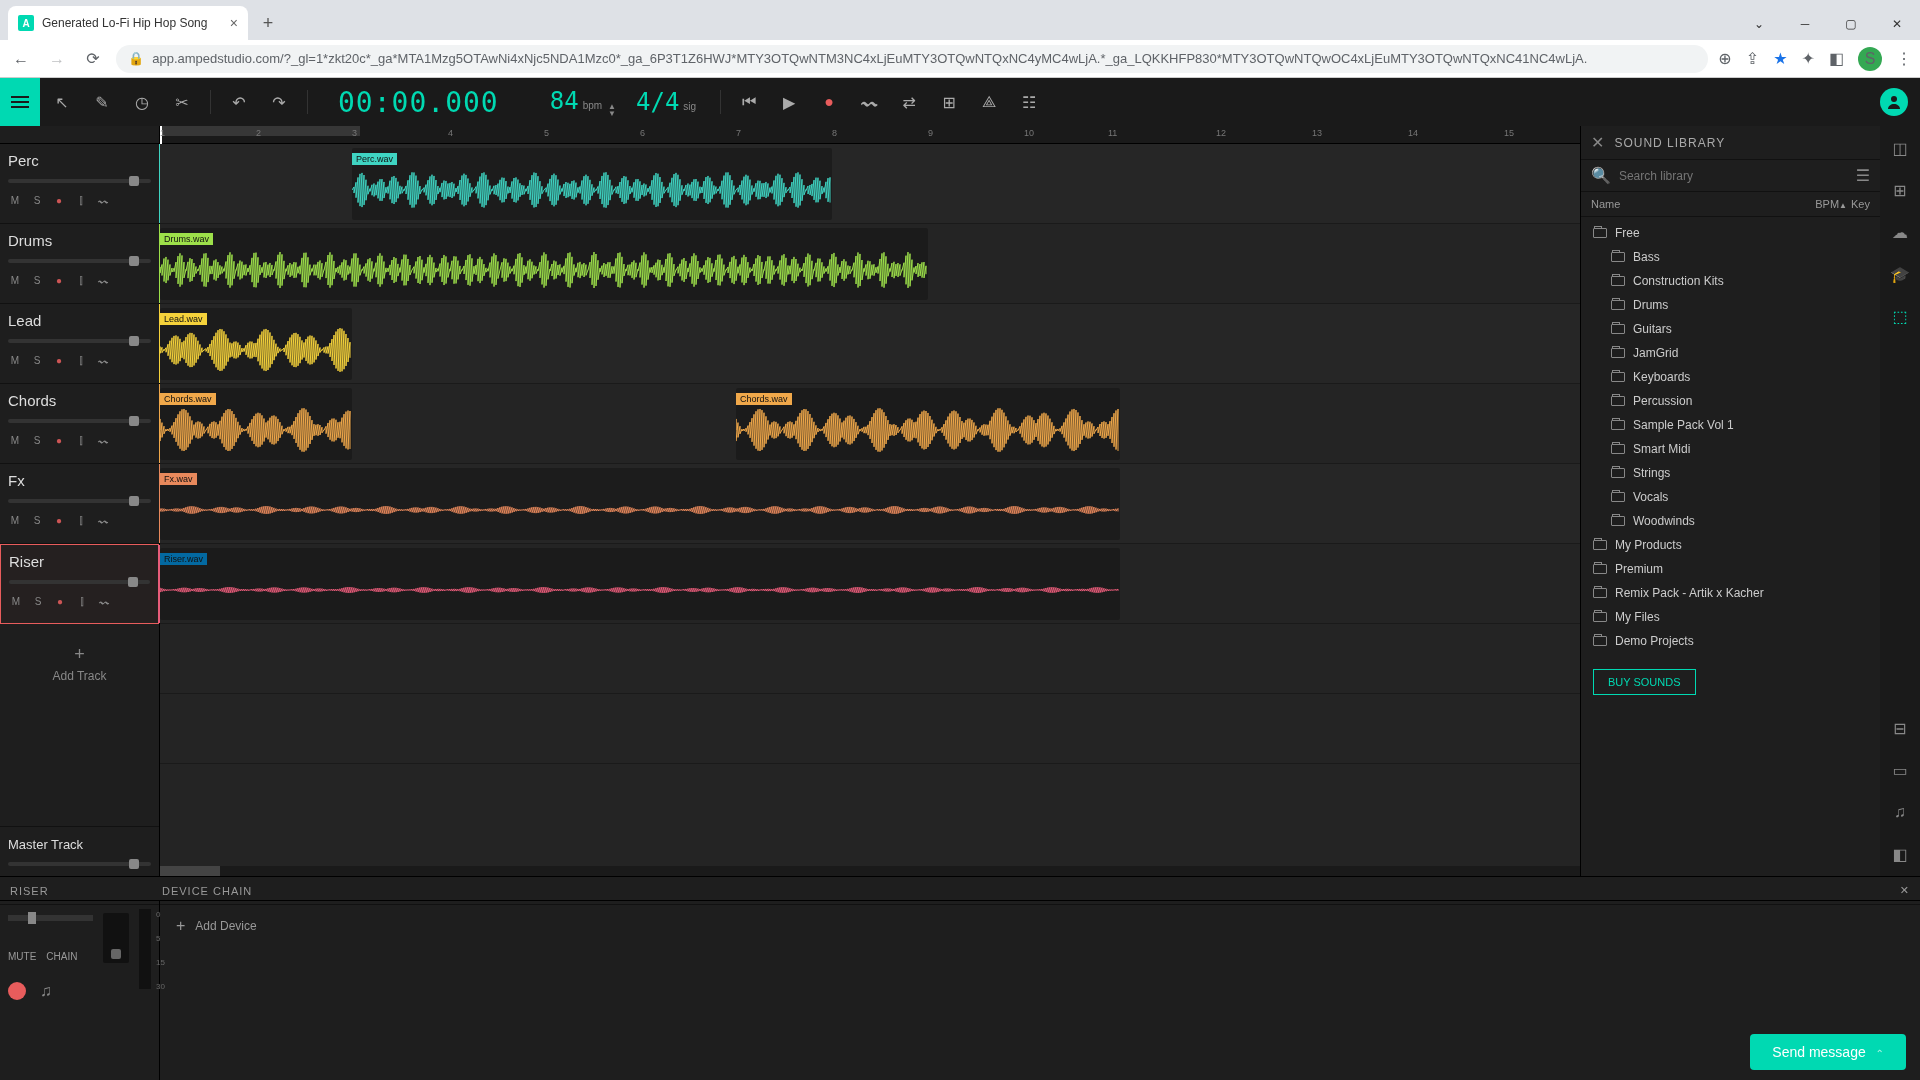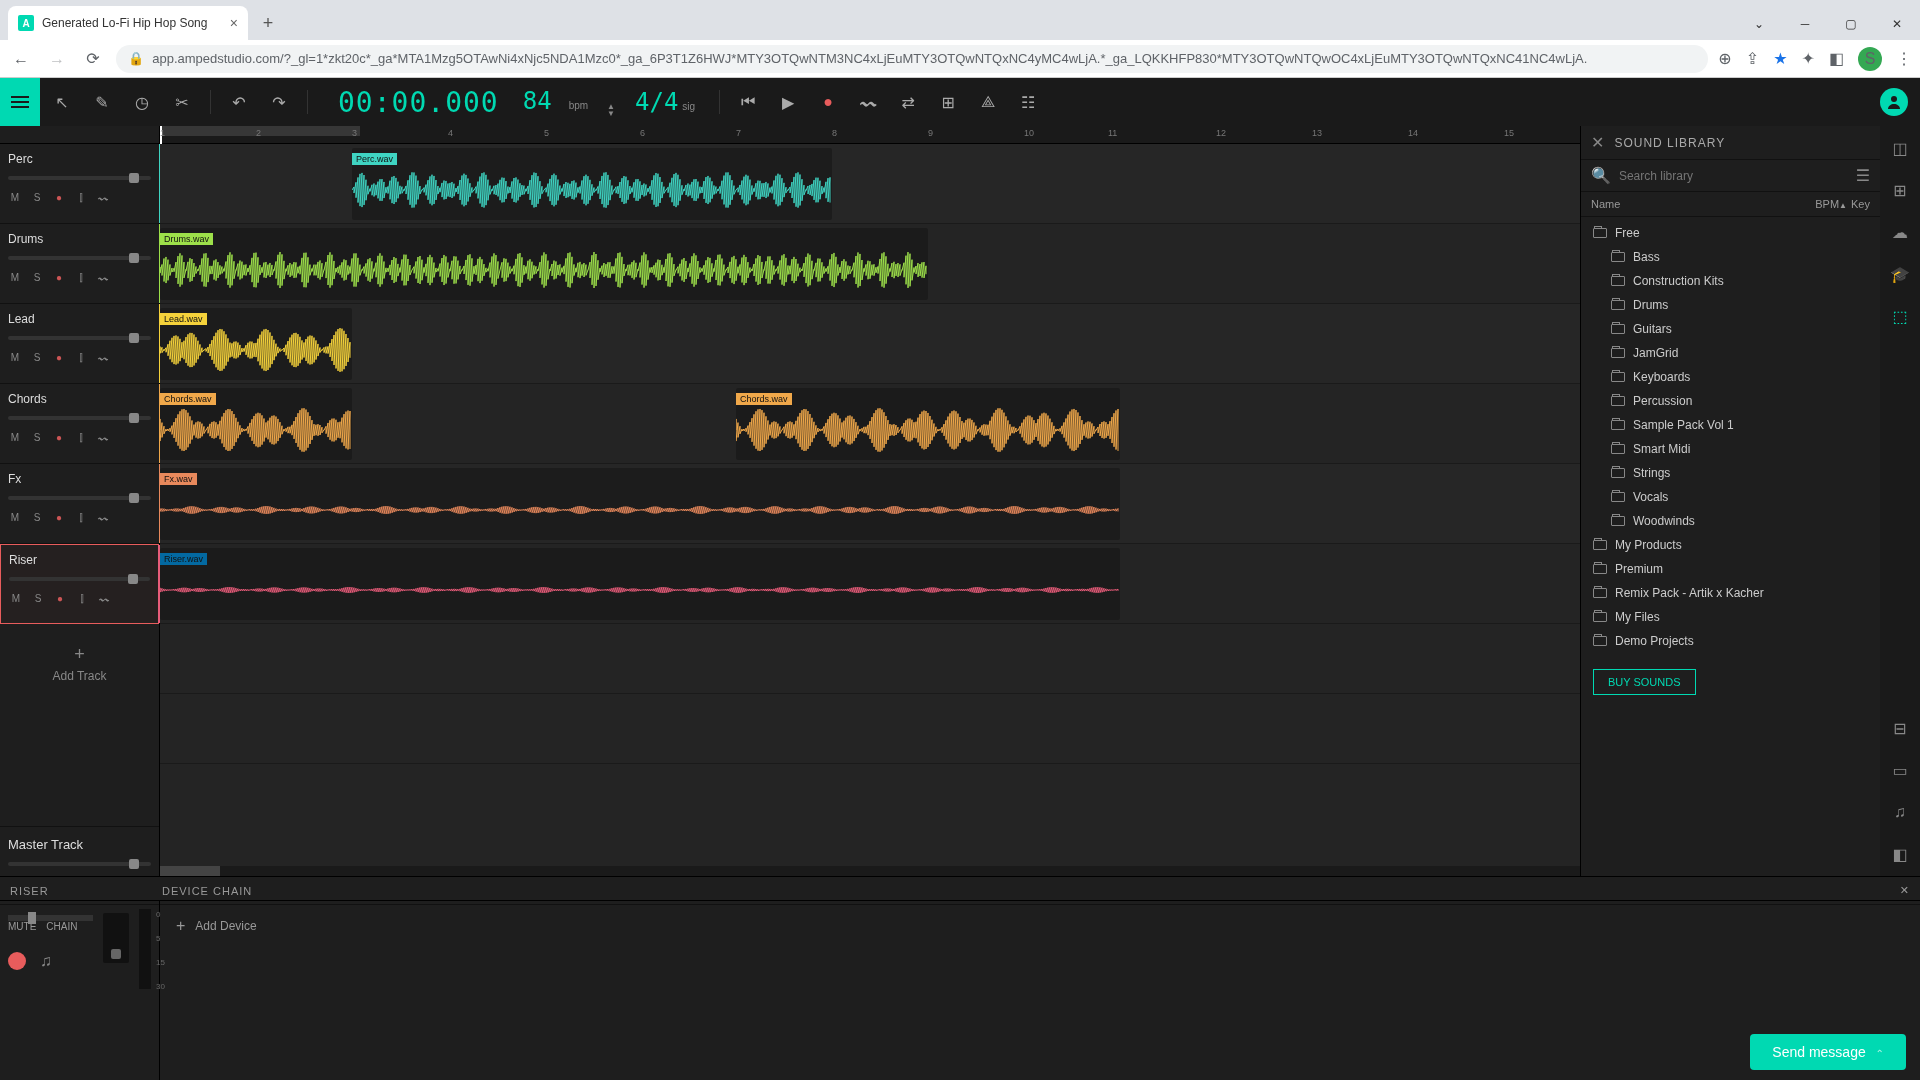--- a/index.html
+++ b/index.html
@@ -23,21 +23,21 @@
 .avatar-circle { width:24px;height:24px;border-radius:50%;background:#34a853;color:#fff;display:flex;align-items:center;justify-content:center;font-size:12px;}
 
 
 .app-toolbar { background: #1a1a1a; height: 48px; display: flex; align-items: center; padding: 0 0; gap: 4px; }
 .menu-btn { width: 40px; height: 48px; background: #00d9b2; display: flex; align-items: center; justify-content: center; }
 .hamburger { width:18px; display:flex; flex-direction:column; gap:3px;}
 .hamburger span { height:2px; background:#1a1a1a; }
 .tool-btn { width: 36px; height: 36px; display: flex; align-items: center; justify-content: center; color: #aaa; font-size: 16px; }
 .tool-sep { width:1px; height:24px; background:#333; margin: 0 6px;}
 .time-display { font-family: "Consolas", monospace; font-size: 28px; color: #00d9b2; letter-spacing: 1px; margin: 0 20px; font-weight:300;}
-.bpm-display { display:flex; align-items:baseline; gap:17px; margin-right: 16px;}
+.bpm-display { display:flex; align-items:baseline; gap:4px; margin-right: 16px; margin-left: 27px;}
 .bpm-val { font-size: 24px; color:#00d9b2; font-family:"Consolas",monospace;font-weight:300;}
 .bpm-lbl { font-size: 10px; color:#888;}
 .bpm-arrows { display:flex; flex-direction:column; color:#888; font-size:8px; line-height:7px; margin-left:2px;}
 .sig-display { display:flex; align-items:baseline; gap:4px; margin-right:14px;}
 .sig-val { font-size:24px; color:#00d9b2; font-family:"Consolas",monospace;font-weight:300;}
 .sig-lbl { font-size:10px; color:#888;}
 .user-btn { margin-left:auto; width:28px; height:28px; border-radius:50%; background:#00d9b2; display:flex;align-items:center;justify-content:center; margin-right:12px;}
 
 
 .main-area { display: flex; height: calc(1080px - 40px - 38px - 48px - 180px - 24px); }
@@ -50,21 +50,21 @@
 
 
 .ruler { height: 18px; background: #1a1a1a; border-bottom:1px solid #000; position:relative; font-size:9px; color:#777;}
 .ruler .mark { position:absolute; top:2px; }
 .ruler .playhead { position:absolute; left:0; top:0; width:2px; height:18px; background:#fff;}
 .loop-region {position:absolute; top:0; height:10px; background:#444; opacity:.7;}
 
 
 .track-header { height: 80px; border-bottom: 1px solid #111; padding: 8px 8px 4px 8px; position:relative;}
 .track-header.selected { border:1px solid #e85c5c; background:#252020;}
-.track-name { font-size: 12px; color:#ddd; font-weight:500;}
+.track-name { font-size: 15px; color:#ddd; font-weight:500;}
 .track-slider { margin-top: 10px; height:4px; background:#333; border-radius:2px; position:relative;}
 .track-slider .knob { position:absolute; right:12px; top:-3px; width:10px; height:10px; background:#888; border-radius:2px;}
 .track-controls { display:flex; gap:8px; margin-top:10px; align-items:center;}
 .track-controls span { font-size:10px; color:#888; width:14px; text-align:center;}
 .color-strip { position:absolute; right:-10px; top:0; width:10px; height:100%;}
 
 
 .tracks-container { position:relative; }
 .track-row { height: 80px; border-bottom:1px solid #1a1a1a; position:relative; }
 .track-row.even { background:#262626; }
@@ -99,21 +99,21 @@
 
 
 .bottom-dock { height: 180px; background:#1e1e1e; border-top:1px solid #000; display:flex;}
 .dock-left { width:160px; border-right:1px solid #000; padding:8px;}
 .dock-header { height:28px; display:flex; align-items:center; padding:0 10px; font-size:11px; letter-spacing:1px; color:#999; border-bottom:1px solid #111;}
 .dock-header .d-title { width:152px;}
 .dock-header .close-dock { margin-left:auto; }
 .dock-main { flex:1; display:flex; flex-direction:column;}
 .dock-body { flex:1; display:flex; align-items:flex-start; padding:16px;}
 .add-device { display:flex; align-items:center; gap:10px; color:#999; font-size:12px;}
-.mute-solo { display:flex; gap:10px; }
+.mute-solo { display:flex; gap:10px; margin-top:30px;}
 .mute-solo span {font-size:10px; color:#999;}
 .rec-midi { display:flex; gap:14px; margin-top:20px;}
 .rec-dot { width:18px;height:18px;border-radius:50%;background:#e85c5c;}
 .meter { width:12px; height:80px; background:#111; position:relative; margin-left:auto;}
 
 
 .hscroll { height:10px; background:#1a1a1a; position:relative;}
 .hscroll .thumb {position:absolute; left:0; width:60px; height:10px; background:#444;}
 
 

